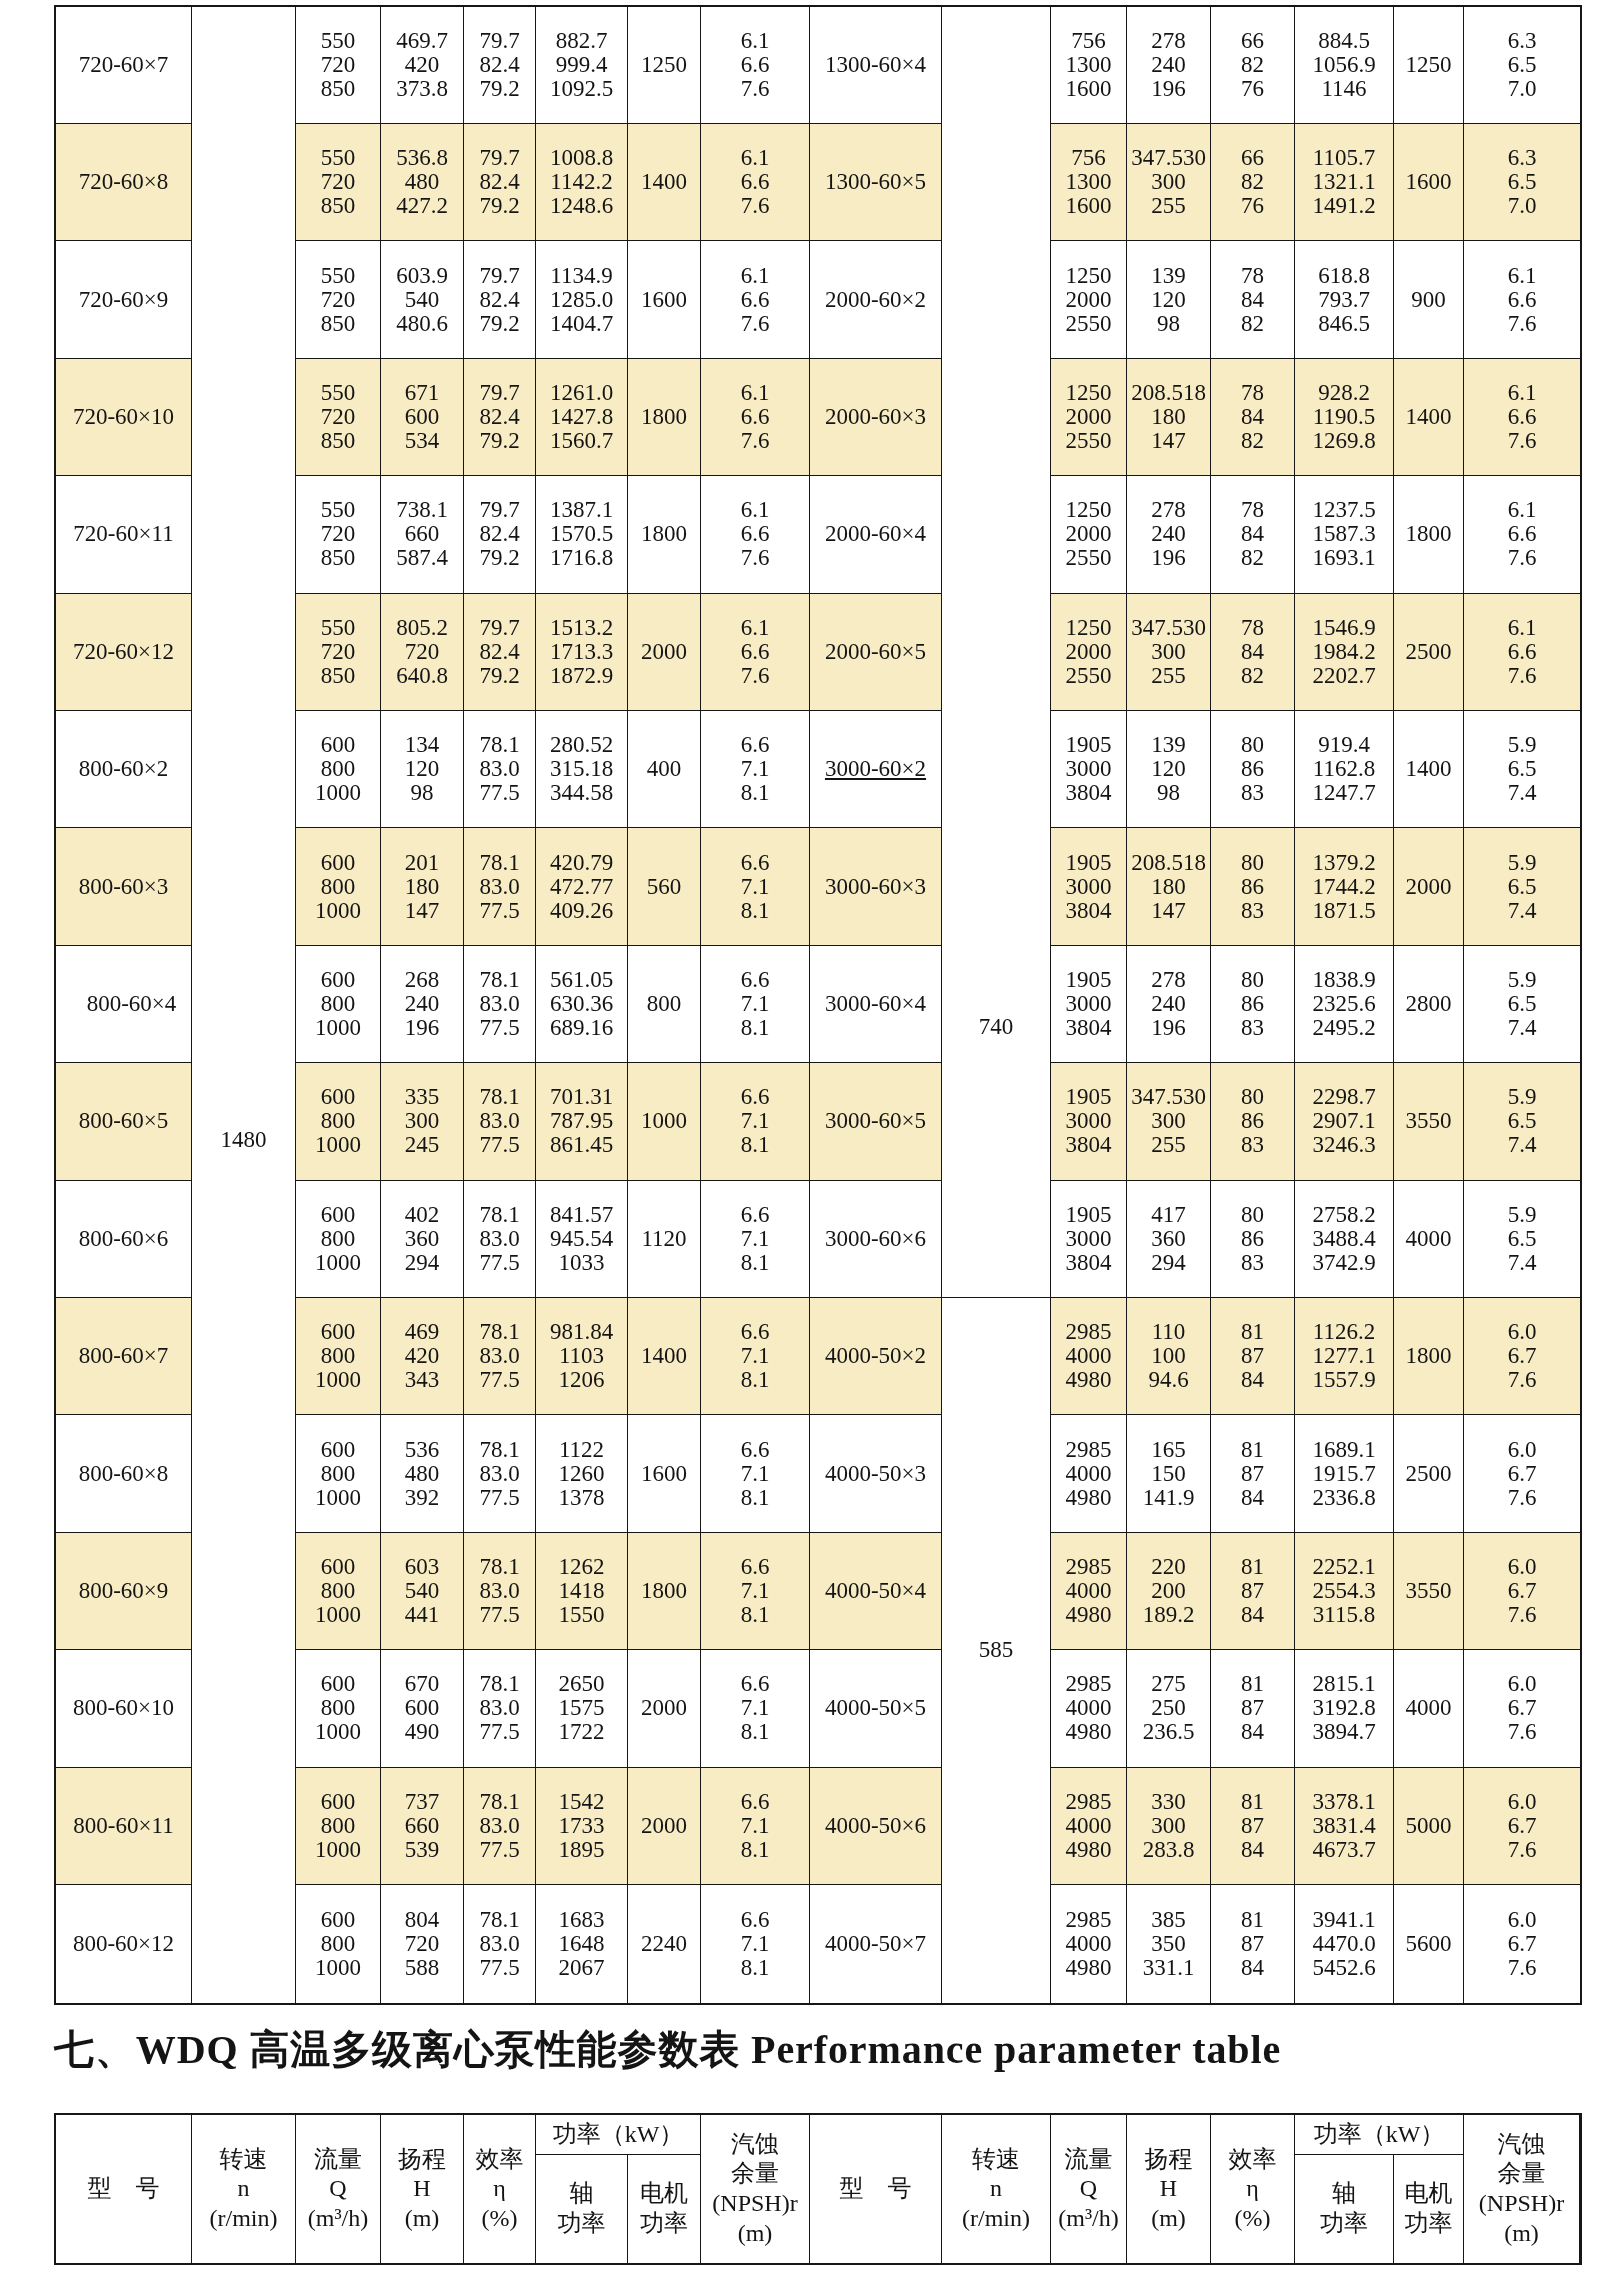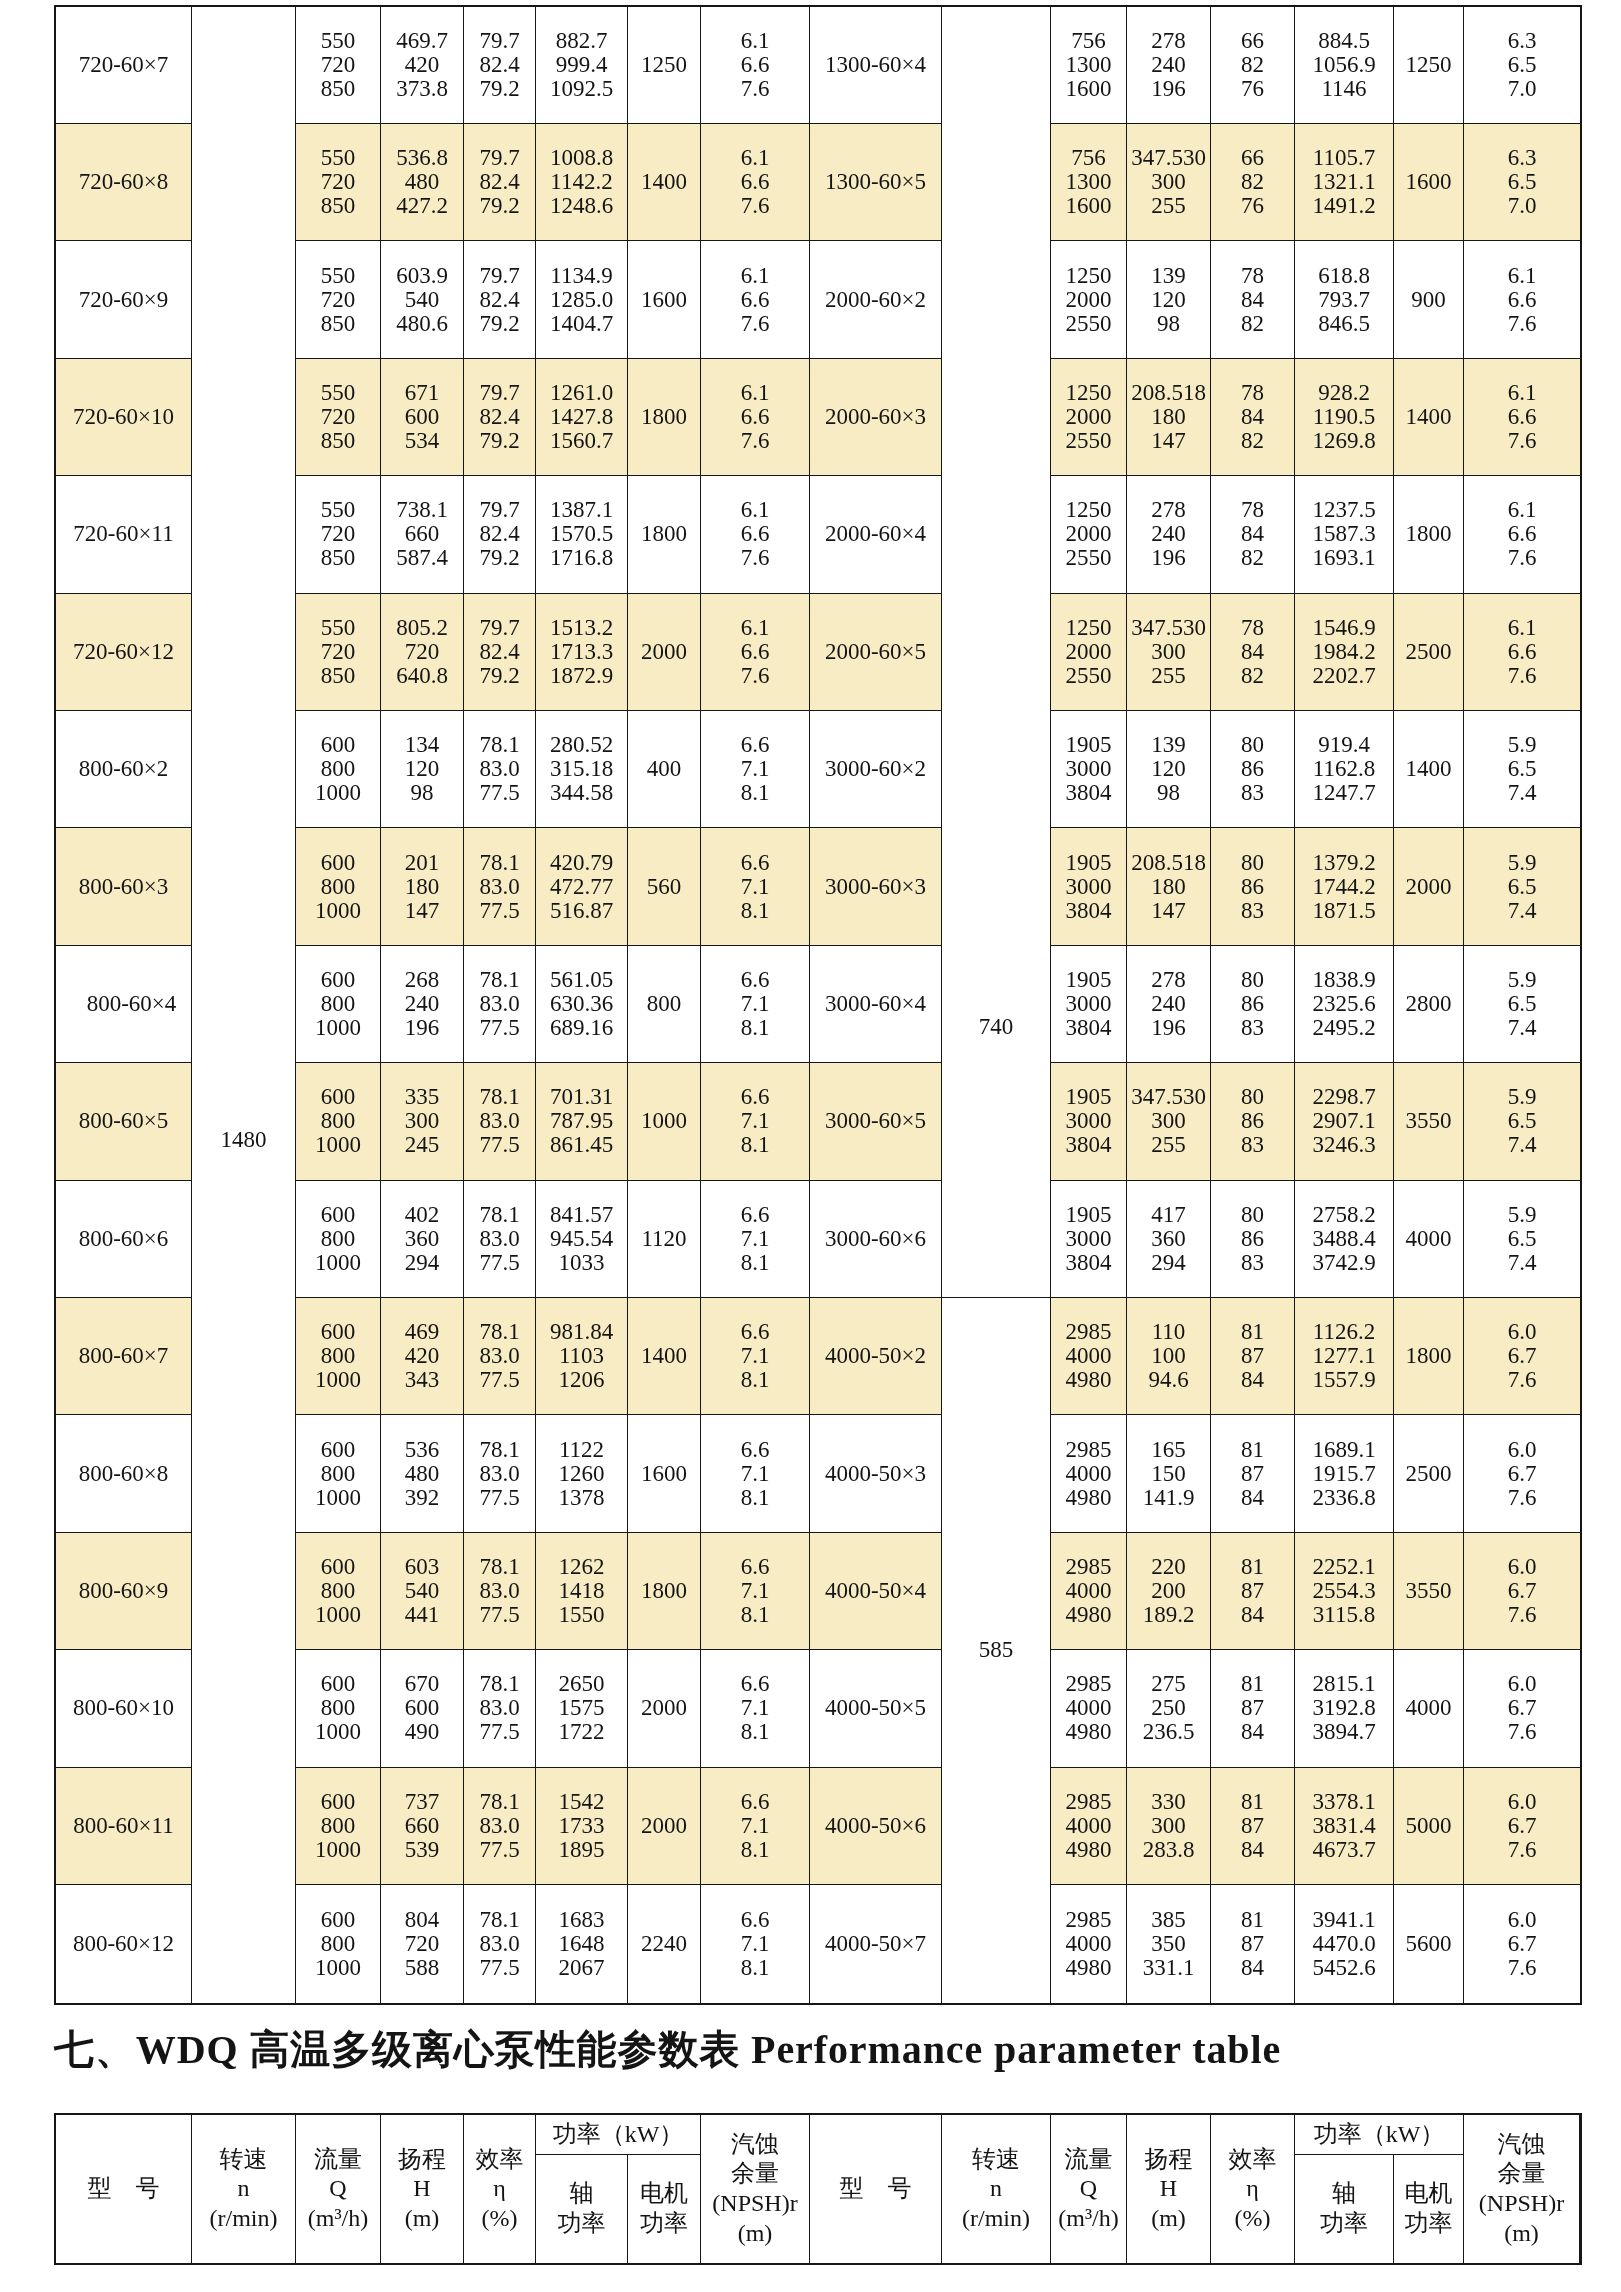--- a/index.html
+++ b/index.html
@@ -266,21 +266,21 @@
         <div>147</div>
       </div>
       <div class="cell shade" style="grid-area: 8 / 5;">
         <div>78.1</div>
         <div>83.0</div>
         <div>77.5</div>
       </div>
       <div class="cell shade" style="grid-area: 8 / 6;">
         <div>420.79</div>
         <div>472.77</div>
-        <div>516.87</div>
+        <div>409.26</div>
       </div>
       <div class="cell shade" style="grid-area: 8 / 7;">560</div>
       <div class="cell shade" style="grid-area: 8 / 8;">
         <div>6.6</div>
         <div>7.1</div>
         <div>8.1</div>
       </div>
       <div class="cell" style="grid-area: 9 / 1; padding-left: 16px;">800-60×4</div>
       <div class="cell" style="grid-area: 9 / 3;">
         <div>600</div>
@@ -679,21 +679,21 @@
         <div>1546.9</div>
         <div>1984.2</div>
         <div>2202.7</div>
       </div>
       <div class="cell shade" style="grid-area: 6 / 15;">2500</div>
       <div class="cell shade no-br" style="grid-area: 6 / 16;">
         <div>6.1</div>
         <div>6.6</div>
         <div>7.6</div>
       </div>
-      <div class="cell" style="grid-area: 7 / 9;">3000-60×2</div>
+      <div class="cell" style="grid-area: 7 / 9; text-decoration: underline;">3000-60×2</div>
       <div class="cell" style="grid-area: 7 / 11;">
         <div>1905</div>
         <div>3000</div>
         <div>3804</div>
       </div>
       <div class="cell" style="grid-area: 7 / 12;">
         <div>139</div>
         <div>120</div>
         <div>98</div>
       </div>

